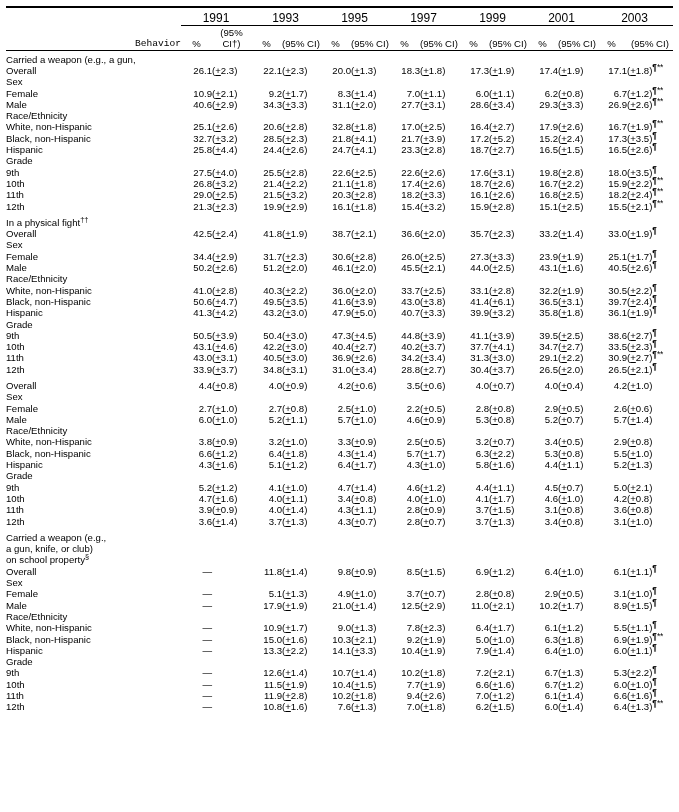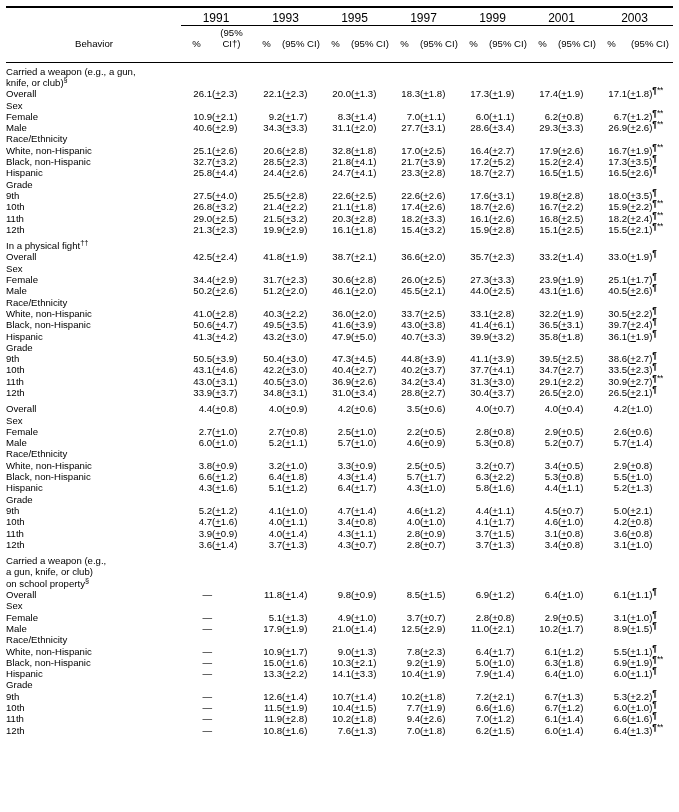--- a/index.html
+++ b/index.html
@@ -46,28 +46,29 @@
     padding: 1px 0 0 0;
     height: 13px;
     vertical-align: bottom;
   }
   .yearhead td.yr {
     border-bottom: 1.1px solid #000;
   }
   .subhead td {
     text-align: center;
     font-size: 9.6px;
-    padding: 1px 0 12px 0;
+    padding: 1px 0 0 0;
     vertical-align: bottom;
     height: 14px;
     margin-top: 40px;
   }
   .subhead td.behavior-label {
-    text-align: center;
+    text-align: right;
     padding-left: 1px;
+    font-family: Liberation Mono, monospace;
   }
   
   tr.data td, tr.grouphead td, tr.sectionhead td, tr.contline td {
     padding: 0;
     height: 11.3px;
     vertical-align: top;
   }
   td.lbl {
     text-align: left;
     white-space: nowrap;
@@ -174,24 +175,20 @@
         </tr>
       <tr class="spacer-row">
           <td colspan="15"></td>
         </tr>
     </thead>
     <tbody id="table-body">
         <tr class="sectionhead">
           <td class="lbl ind0" colspan="1">Carried a weapon (e.g., a gun,</td>
           <td colspan="14"></td>
         </tr>
-        <tr class="contline">
-          <td class="lbl ind1" colspan="1">knife, or club)<span class="sup">§</span></td>
-          <td colspan="14"></td>
-        </tr>
         <tr class="data">
           <td class="lbl ind2">Overall</td>
           <td class="pct">26.1</td>
           <td class="ci">(<span class="plusminus">+</span>2.3)</td>
           <td class="pct">22.1</td>
           <td class="ci">(<span class="plusminus">+</span>2.3)</td>
           <td class="pct">20.0</td>
           <td class="ci">(<span class="plusminus">+</span>1.3)</td>
           <td class="pct">18.3</td>
           <td class="ci">(<span class="plusminus">+</span>1.8)</td>

